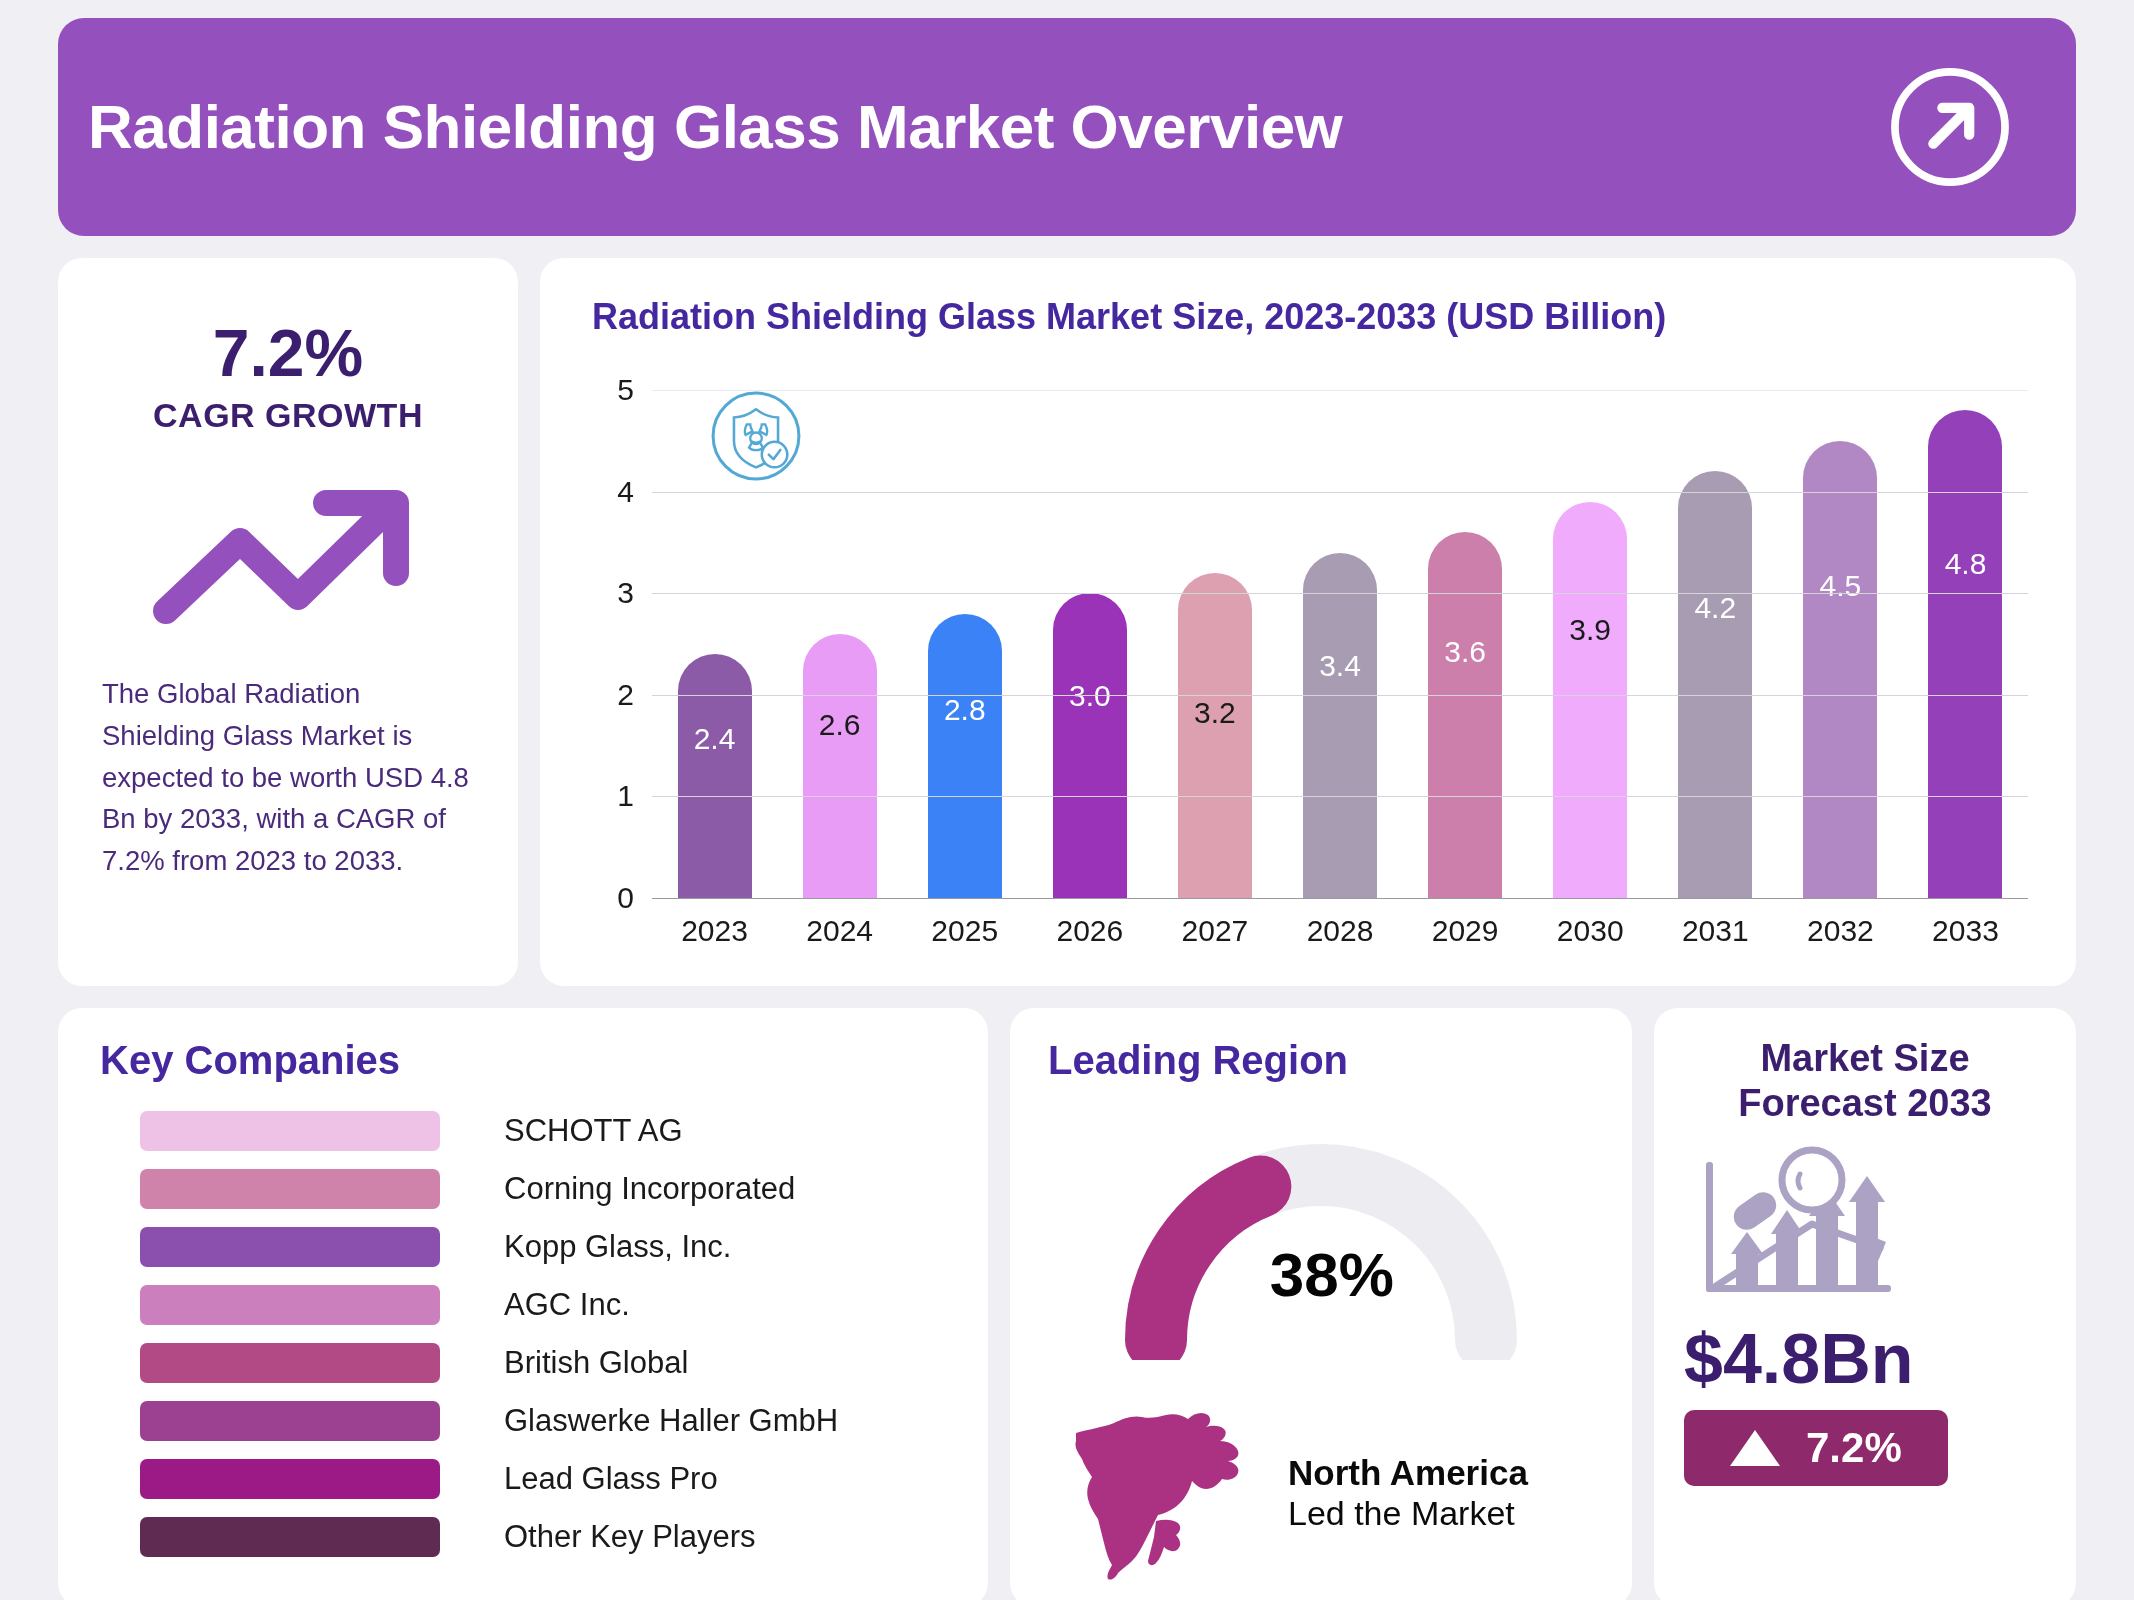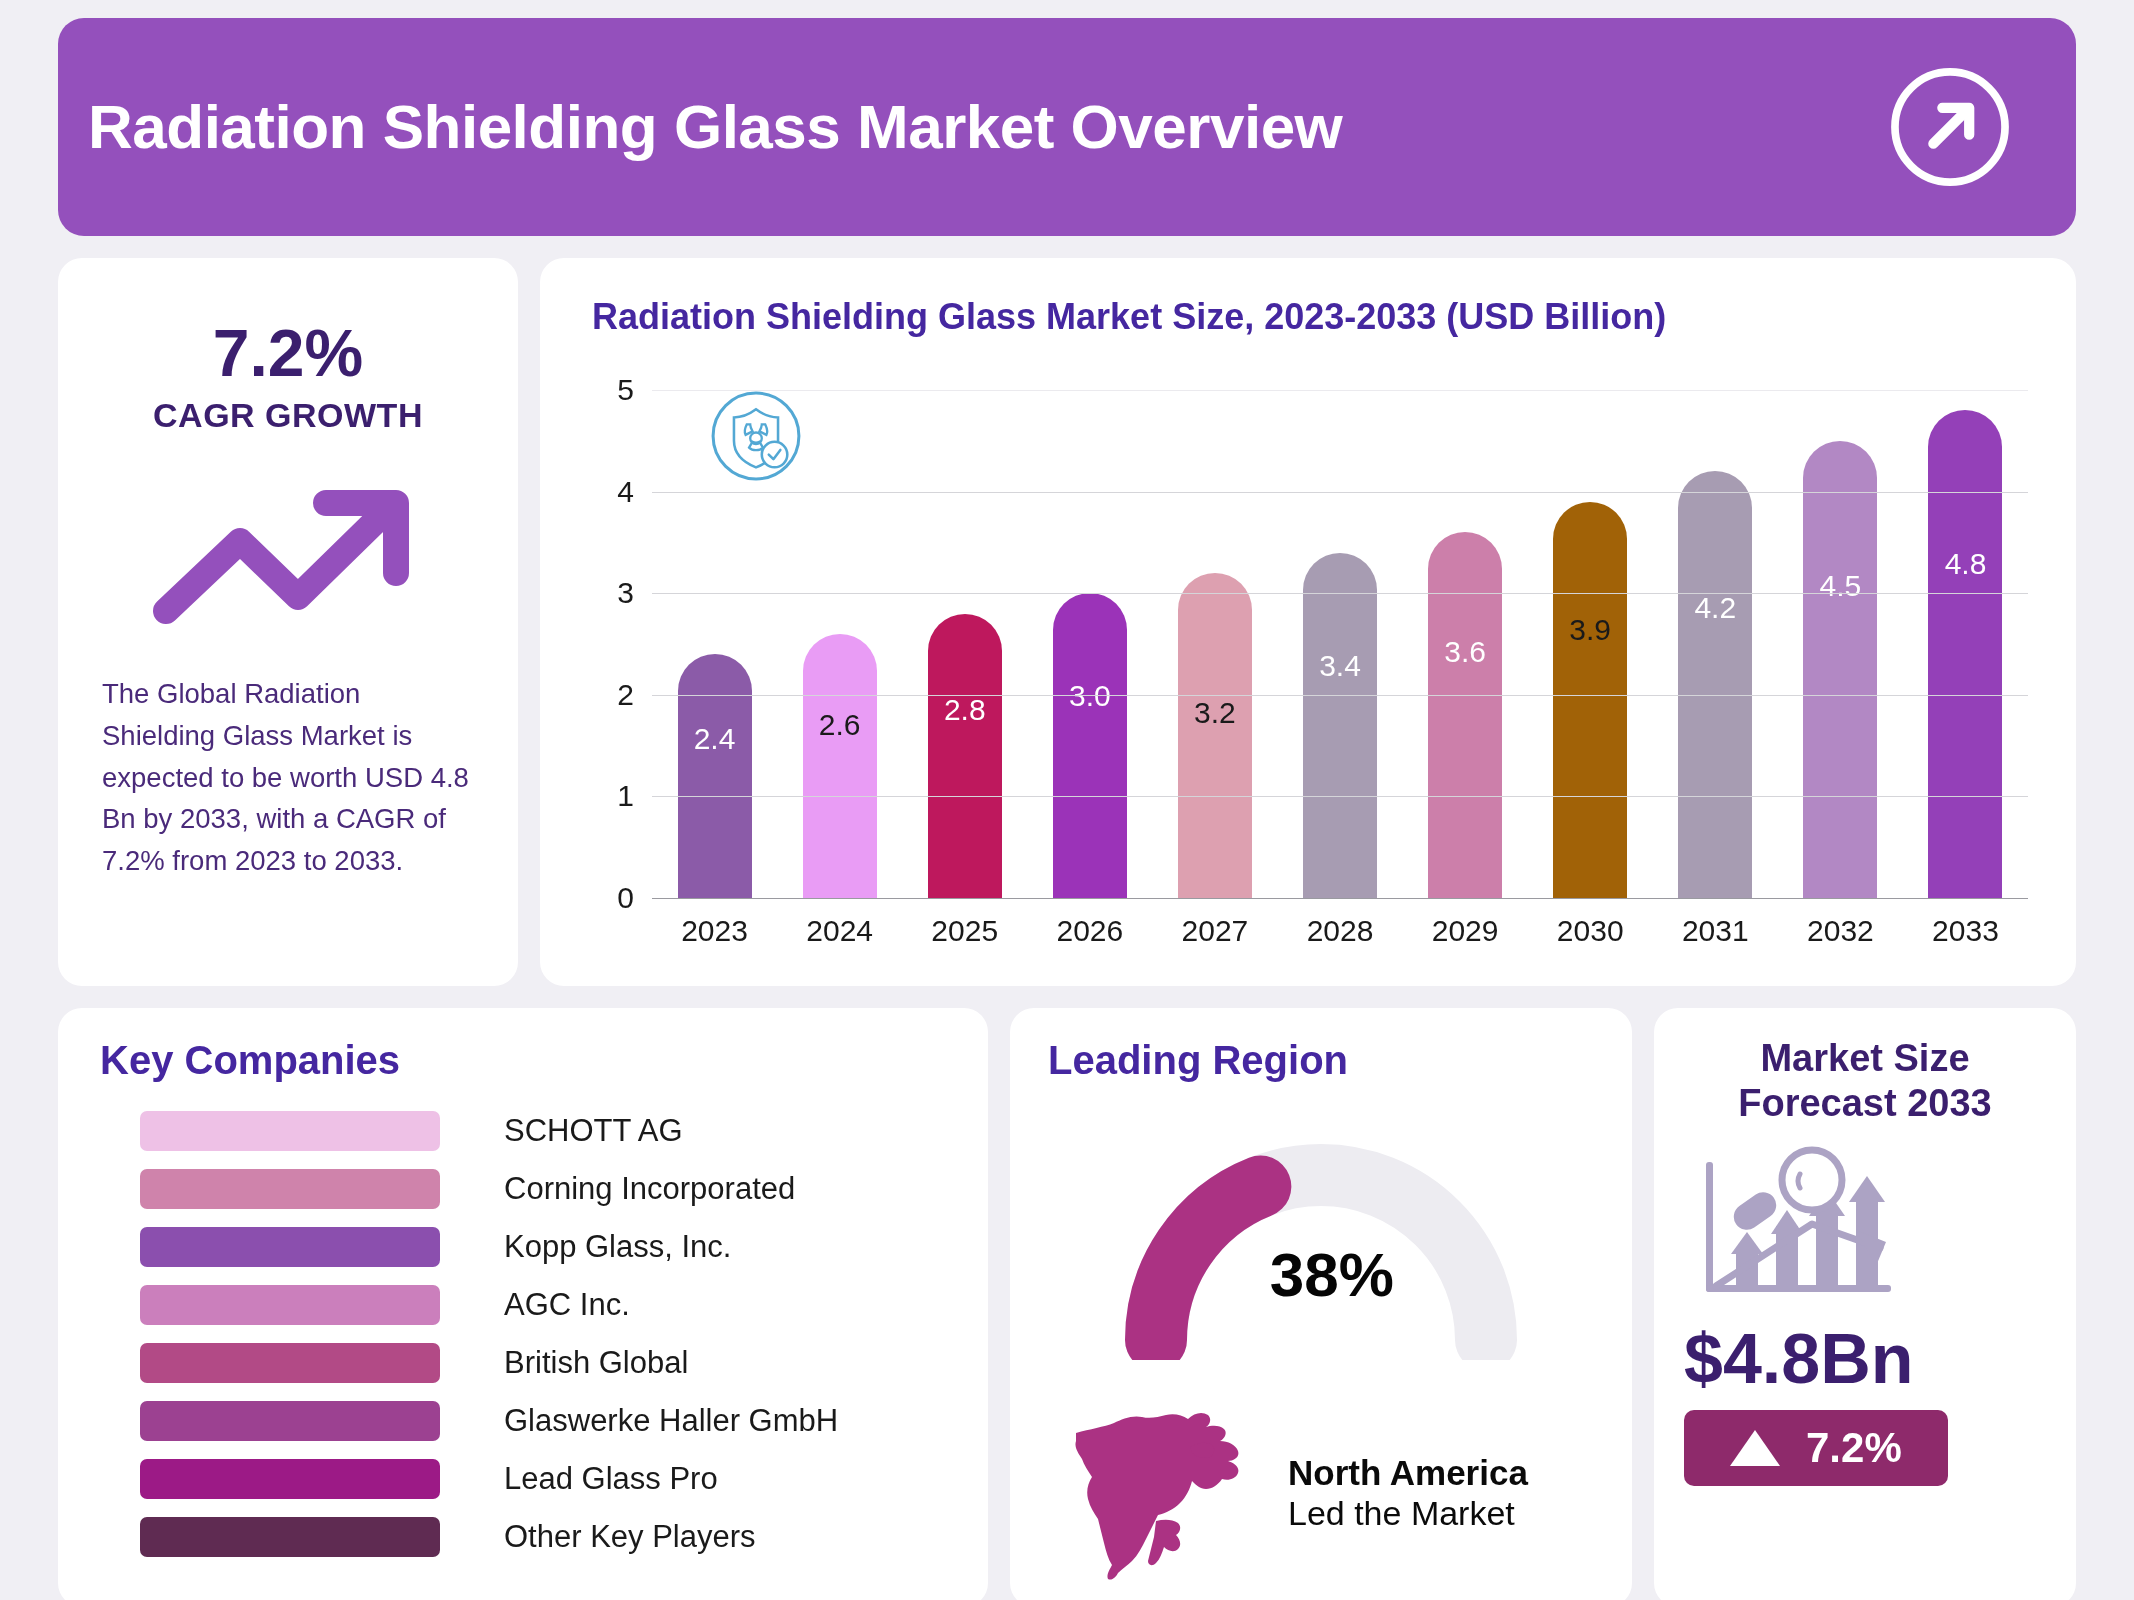--- a/index.html
+++ b/index.html
@@ -240,21 +240,21 @@
                 </div>
                 <div class="xtick">2023</div>
               </div>
               <div class="bar-slot">
                 <div class="bar" style="height: 52%; background: rgb(233, 156, 245);">
                   <span class="bar-value" style="color: rgb(26, 26, 26);">2.6</span>
                 </div>
                 <div class="xtick">2024</div>
               </div>
               <div class="bar-slot">
-                <div class="bar" style="height: 56%; background: #be185d;">
+                <div class="bar" style="height: 56%; background: #3b82f6;">
                   <span class="bar-value" style="color: rgb(255, 255, 255);">2.8</span>
                 </div>
                 <div class="xtick">2025</div>
               </div>
               <div class="bar-slot">
                 <div class="bar" style="height: 60%; background: rgb(155, 51, 184);">
                   <span class="bar-value" style="color: rgb(255, 255, 255);">3.0</span>
                 </div>
                 <div class="xtick">2026</div>
               </div>
@@ -270,21 +270,21 @@
                 </div>
                 <div class="xtick">2028</div>
               </div>
               <div class="bar-slot">
                 <div class="bar" style="height: 72%; background: rgb(204, 127, 170);">
                   <span class="bar-value" style="color: rgb(255, 255, 255);">3.6</span>
                 </div>
                 <div class="xtick">2029</div>
               </div>
               <div class="bar-slot">
-                <div class="bar" style="height: 78%; background: #a16207; text-decoration: underline;">
+                <div class="bar" style="height: 78%; background: #f0abfc; text-decoration: underline;">
                   <span class="bar-value" style="color: rgb(26, 26, 26);">3.9</span>
                 </div>
                 <div class="xtick">2030</div>
               </div>
               <div class="bar-slot">
                 <div class="bar" style="height: 84%; background: rgb(167, 156, 178);">
                   <span class="bar-value" style="color: rgb(255, 255, 255);">4.2</span>
                 </div>
                 <div class="xtick">2031</div>
               </div>

